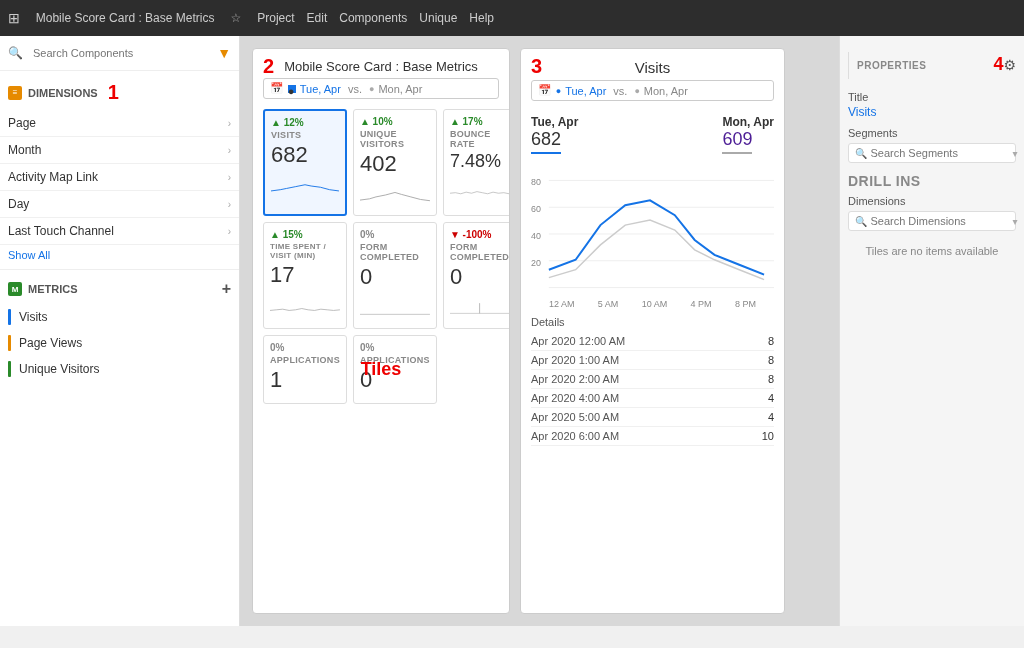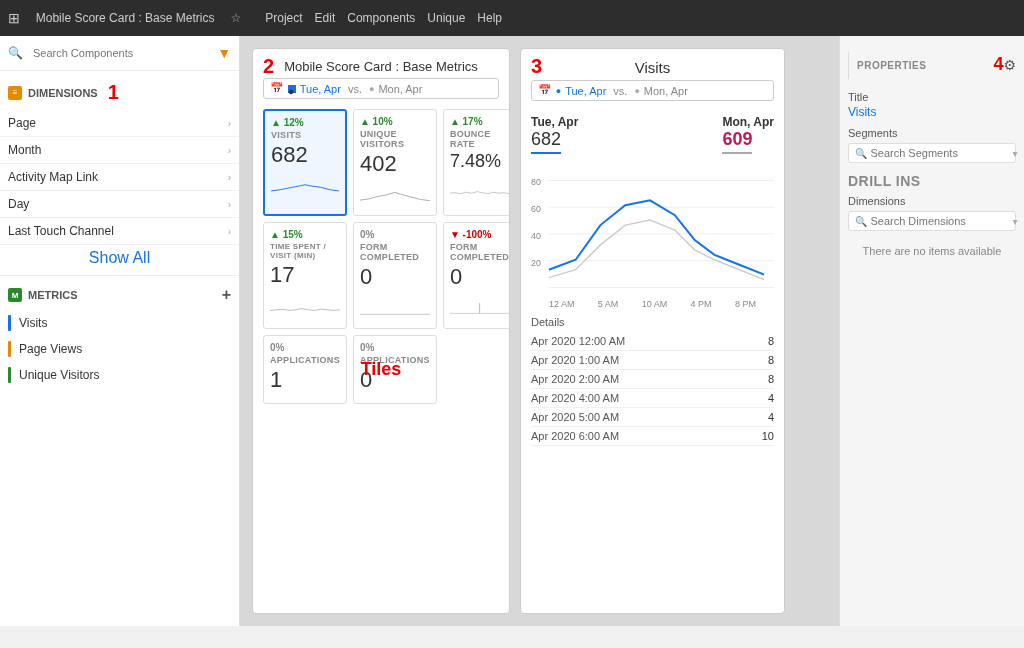--- a/index.html
+++ b/index.html
@@ -16,21 +16,21 @@
     
     .left-sidebar { width: 240px; background: #fff; border-right: 1px solid #ddd; display: flex; flex-direction: column; overflow: hidden; }
     .sidebar-search { display: flex; align-items: center; padding: 8px; border-bottom: 1px solid #eee; gap: 4px; }
     .sidebar-search input { flex: 1; border: 1px solid #ddd; border-radius: 3px; padding: 3px 6px; font-size: 11px; }
 
     .sidebar-section { padding: 6px 8px 2px 8px; }
     .sidebar-section-title { display: flex; align-items: center; gap: 6px; font-size: 11px; font-weight: bold; color: #555; margin-bottom: 4px; }
 
     .sidebar-item { display: flex; align-items: center; justify-content: space-between; padding: 6px 8px; border-bottom: 1px solid #f0f0f0; cursor: pointer; font-size: 12px; }
     .sidebar-item .chevron { color: #aaa; font-size: 10px; }
-    .show-all { text-align: center; padding: 4px 8px; font-size: 16px; color: #1473e6; cursor: pointer; }
+    .show-all { text-align: left; padding: 4px 8px; font-size: 11px; color: #1473e6; cursor: pointer; }
 
     .metrics-item { display: flex; align-items: center; padding: 5px 8px; font-size: 12px; cursor: pointer; }
     .metrics-item .color-bar { width: 3px; height: 16px; margin-right: 8px; }
 
     .date-filter { display: flex; align-items: center; border: 1px solid #ccc; border-radius: 3px; padding: 3px 6px; font-size: 11px; margin-bottom: 10px; gap: 4px; }
 
     
     .tiles-grid { display: grid; grid-template-columns: 1fr 1fr 1fr; gap: 6px; }
     .tile { border: 1px solid #ddd; border-radius: 3px; padding: 6px; display: flex; flex-direction: column; position: relative; }
     .tile.selected { border: 2px solid #1473e6; background: #f0f6ff; }
@@ -61,21 +61,21 @@
 
     svg text { font-family: Arial, sans-serif; }
   </style>
 </head>
 <body>
 
 <div class="top-bar">
   <span style="font-size:14px;">⊞</span>
   <span style="color:#ccc; font-size:12px;">Mobile Score Card : Base Metrics</span>
   <span style="color:#aaa; font-size:12px;">☆</span>
-  <div class="menu-bar" style="background:transparent; height:auto; padding:0; margin-left:8px; display:flex; gap:12px; align-items:center;">
+  <div class="menu-bar" style="background:transparent; height:auto; padding:0; display:flex; gap:12px; align-items:center;">
     <span>Project</span>
     <span>Edit</span>
     <span>Components</span>
     <span>Unique</span>
     <span>Help</span>
   </div>
 </div>
 
 <div class="main-layout">
 
@@ -259,21 +259,21 @@
       </div>
 
       <div style="display:flex; justify-content:space-between; padding:4px 0 6px 0;">
         <div>
           <div style="font-size:12px;color:#333;font-weight:bold;">Tue, Apr</div>
           <div style="font-size:18px;color:#333;font-weight:300;">682</div>
           <div style="width:30px;height:2px;background:#1473e6;margin:2px 0;"></div>
         </div>
         <div>
           <div style="font-size:12px;color:#333;font-weight:bold;">Mon, Apr</div>
-          <div style="font-size:18px;color:#be185d;font-weight:700;">609</div>
+          <div style="font-size:18px;color:#4c1d95;font-weight:400;">609</div>
           <div style="width:30px;height:2px;background:#aaa;margin:2px 0;"></div>
         </div>
       </div>
 
       <div class="chart-container">
         <svg width="100%" height="130" viewBox="0 0 245 130">
 
           <text x="0" y="15" font-size="9" fill="#888">80</text>
           <text x="0" y="42" font-size="9" fill="#888">60</text>
           <text x="0" y="69" font-size="9" fill="#888">40</text>
@@ -350,17 +350,17 @@
     </div>
 
     <div style="margin-top:10px;">
       <div style="font-size:14px;font-weight:bold;color:#888;letter-spacing:0.5px;text-transform:uppercase;margin-bottom:6px;">DRILL INS</div>
       <div class="field-label" style="font-size:11px;color:#555;margin-bottom:4px;">Dimensions</div>
       <div class="search-dropdown">
         <span style="color:#888;font-size:10px;margin-right:3px;">🔍</span>
         <input type="text" style="border: none; outline: none; flex: 1 1 0%; font-size: 11px;" placeholder="Search Dimensions">
         <span style="color:#aaa;font-size:10px;">▾</span>
       </div>
-      <div class="no-items">There are no items available</div>
+      <div class="no-items">Tiles are no items available</div>
     </div>
   </div>
 
 </div>
 
 </body></html>

